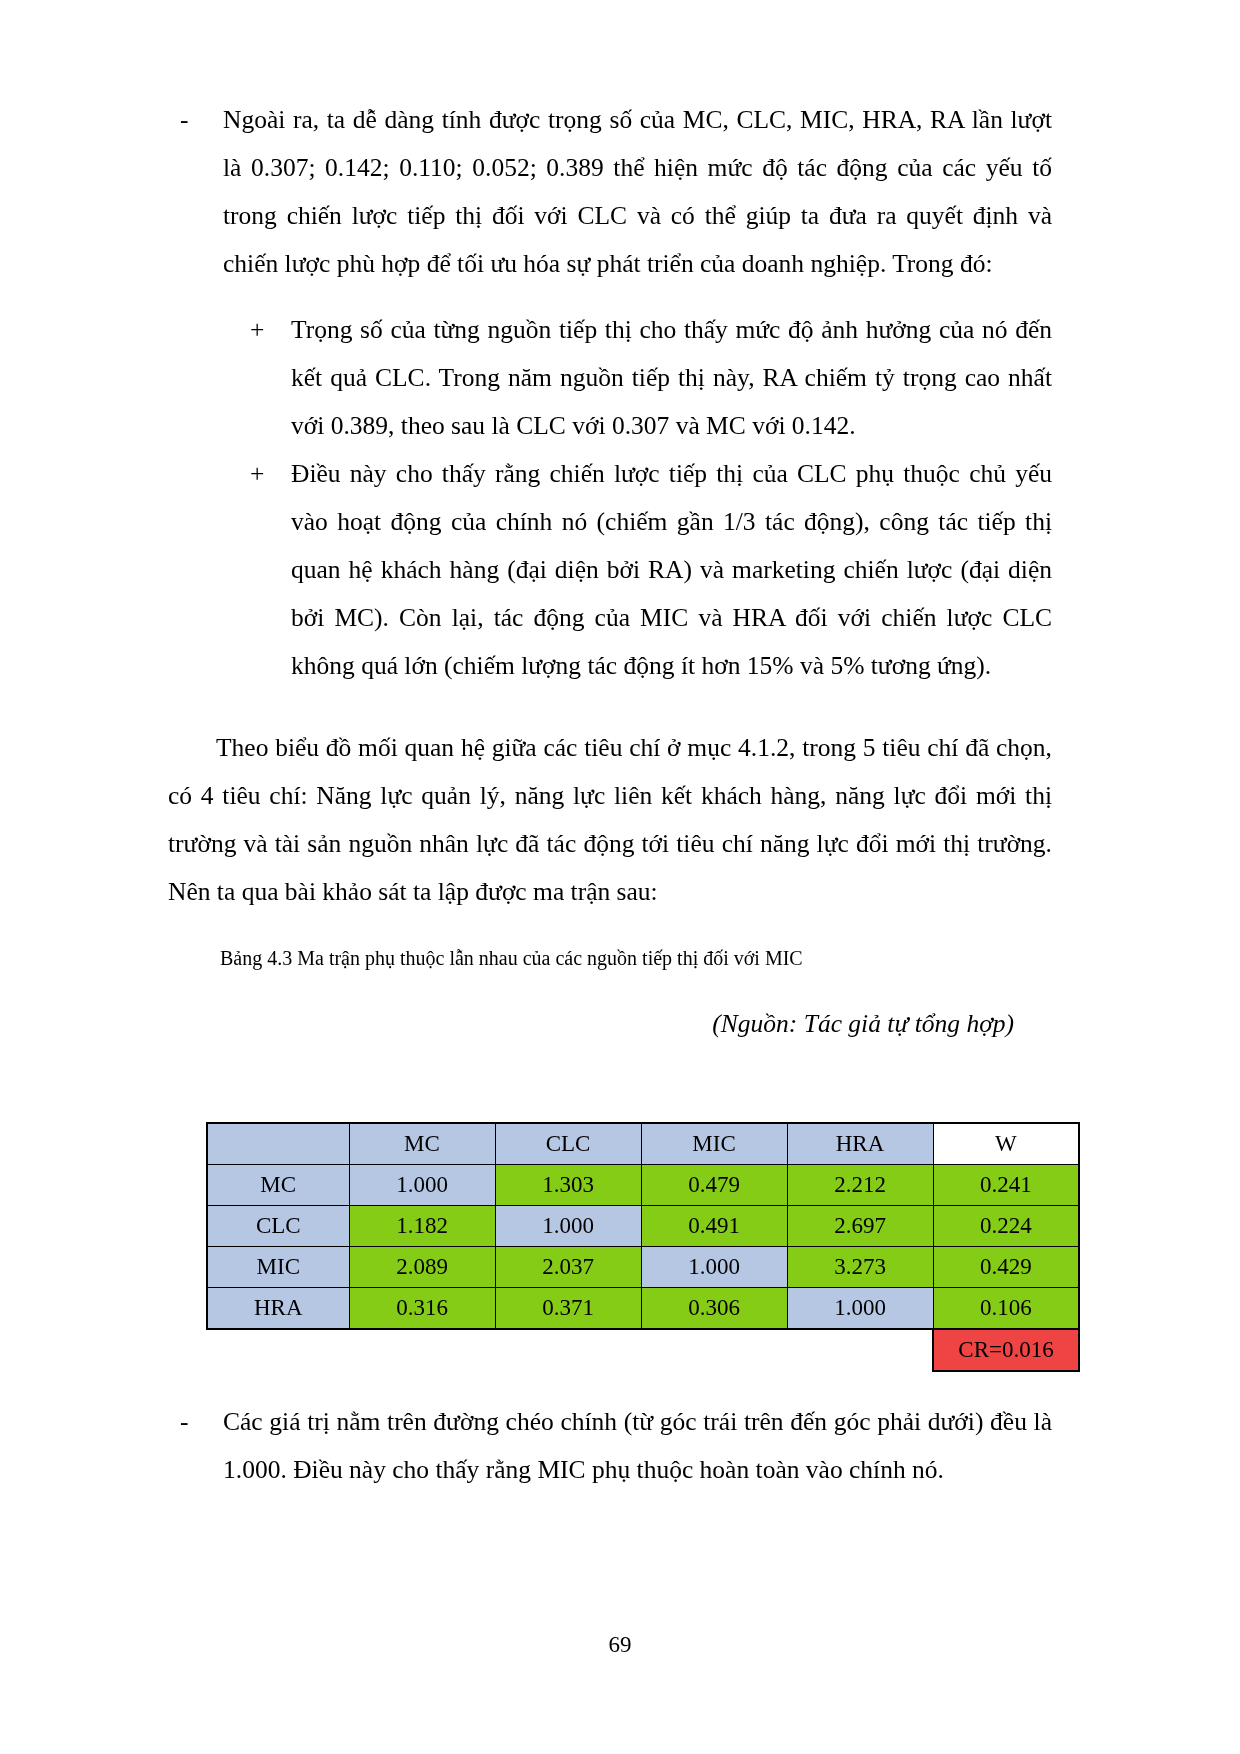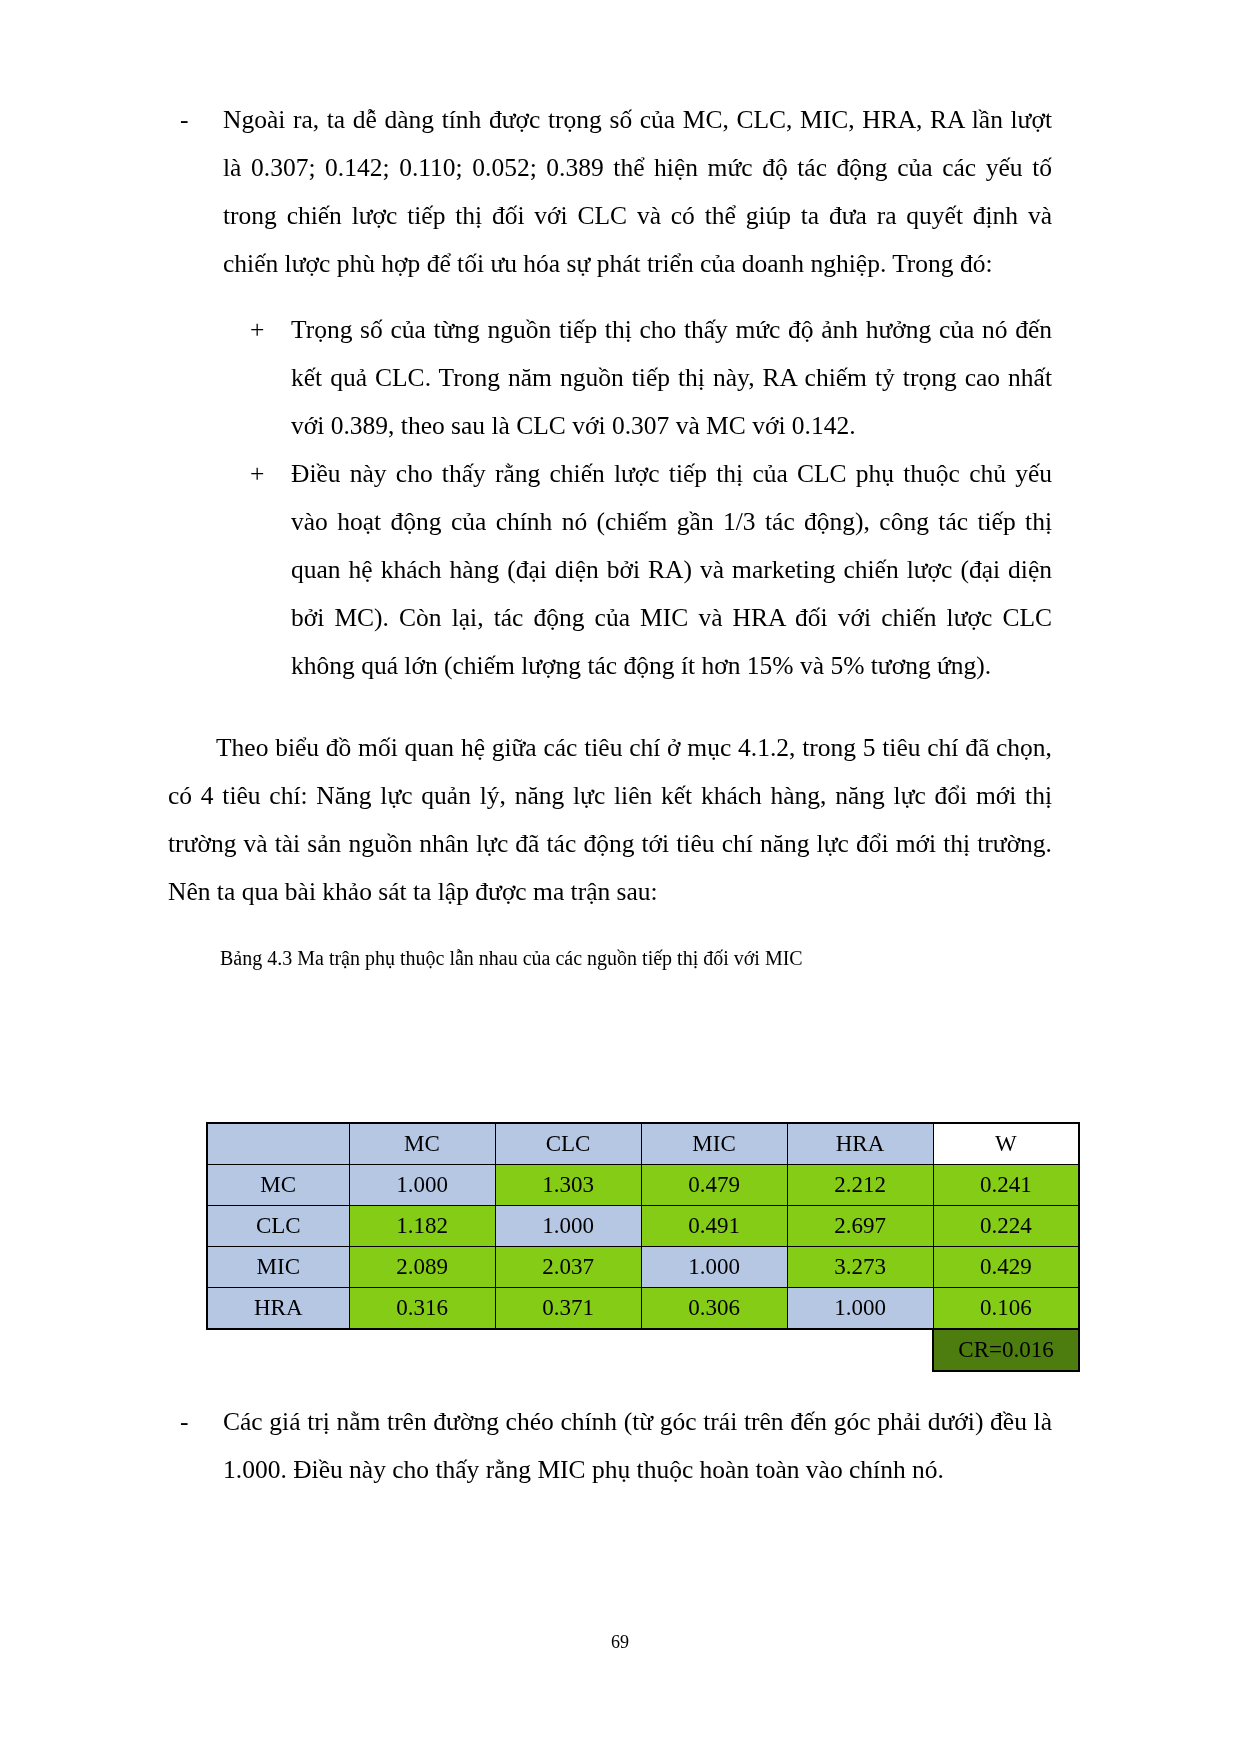--- a/index.html
+++ b/index.html
@@ -130,31 +130,31 @@
     border: none !important;
     background: transparent !important;
   }
   tr.outer-top td { border-top: 2px solid #000000; }
   table.matrix tr td:first-child { border-left: 2px solid #000000; }
   table.matrix tr td:last-child { border-right: 2px solid #000000; }
   tr.last-data td { border-bottom: 2px solid #000000; }
   tr.cr-row td.empty-noborder { border: none !important; }
   tr.cr-row td.cr-cell {
     border: 2px solid #000000;
-    background: #4d7c0f;
+    background: #ef4444;
   }
 
   
   .page-number {
     position: absolute;
     left: 0;
     top: 1632px;
     width: 1240px;
     text-align: center;
-    font-size: 18px;
+    font-size: 23px;
   }
 </style>
 </head>
 <body>
 
 <div class="page">
 
   <div class="content">
 
     <div class="para bullet-l1">
@@ -177,20 +177,21 @@
     <div class="spacer-md"></div>
 
     <p class="para para-indent">Theo biểu đồ mối quan hệ giữa các tiêu chí ở mục 4.1.2, trong 5 tiêu chí đã chọn, có 4 tiêu chí: Năng lực quản lý, năng lực liên kết khách hàng, năng lực đổi mới thị trường và tài sản nguồn nhân lực đã tác động tới tiêu chí năng lực đổi mới thị trường. Nên ta qua bài khảo sát ta lập được ma trận sau:</p>
 
     <div class="spacer-sm"></div>
 
     <p class="caption">Bảng 4.3 Ma trận phụ thuộc lẫn nhau của các nguồn tiếp thị đối với MIC</p>
 
     <div class="spacer-sm"></div>
 
+    <p class="source">(Nguồn: Tác giả tự tổng hợp)</p>
 
   </div>
 
   <div class="table-wrap">
     <table class="matrix">
       <colgroup>
         <col class="c0">
           <col class="c1">
           <col class="c2">
           <col class="c3">

